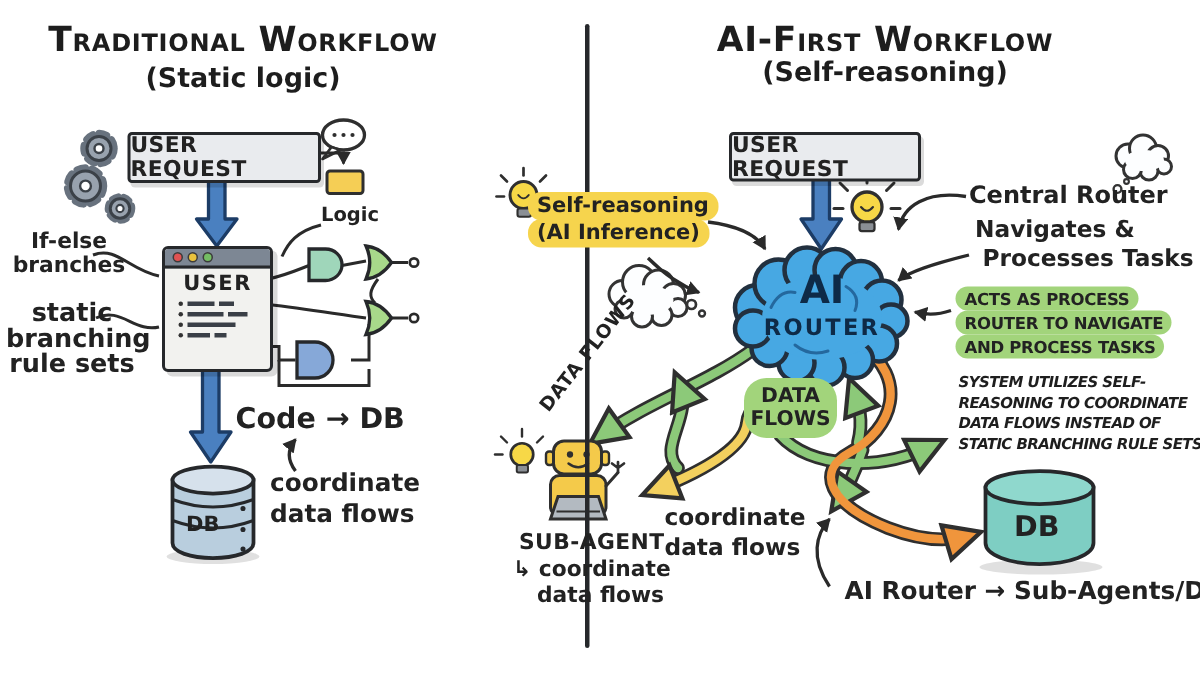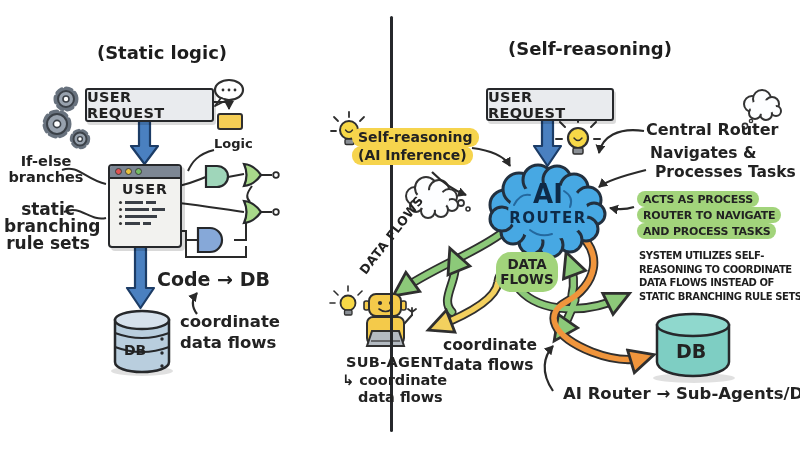--- a/index.html
+++ b/index.html
@@ -21,21 +21,21 @@
           display:flex;align-items:center;gap:3px;padding-left:5px;}
   .code-titlebar i{width:5px;height:5px;border-radius:50%;display:block;border:1px solid #3c3c3c;}
   .code-title{font-weight:bold;font-size:14px;text-align:center;letter-spacing:1px;margin-top:2px;}
   .codeline{display:flex;gap:3px;align-items:center;margin:4px 0 0 9px;}
   .codeline i{width:3px;height:3px;background:#333;border-radius:50%;}
   .codeline b{height:2.5px;background:#3a3f46;display:block;}
   .hl-yellow span{display:table;background:#f6d44d;border-radius:9px;padding:1px 6px;
           font-weight:bold;font-size:14px;line-height:17px;}
   .hl-green span{display:table;background:#a2d47b;border-radius:8px;padding:1.5px 6px;
           font-weight:800;font-size:11px;letter-spacing:-.2px;line-height:13px;}
-  .note{font-weight:700;font-size:10px;line-height:13.5px;letter-spacing:-.4px;color:#1e1e1e;}
+  .note{font-weight:700;font-size:10px;line-height:13.5px;letter-spacing:-.4px;color:#1e1e1e;font-style:italic;}
   .df-box{position:absolute;z-index:2;left:496px;top:252px;width:62px;background:#a2d47b;
           border-radius:15px;padding:5px 0;text-align:center;font-weight:800;
           font-size:13.5px;line-height:15px;}
   .divider{position:absolute;z-index:2;left:390px;top:16px;width:3px;height:416px;
           background:#26282b;border-radius:2px;}
 </style>
 </head>
 <body>
 
 <div id="canvas">
@@ -264,20 +264,21 @@
 
   <g>
     <ellipse cx="694" cy="378" rx="41" ry="5" fill="rgba(0,0,0,.12)"></ellipse>
     <path d="M657,325 V362 C657,370 673,376 693,376 C713,376 729,370 729,362 V325 Z" fill="#7ecec3" stroke="#26282b" stroke-width="2.5"></path>
     <ellipse cx="693" cy="325" rx="36" ry="11" fill="#8fd8cd" stroke="#26282b" stroke-width="2.5"></ellipse>
   </g>
 </svg>
 
 <div class="divider"></div>
 
+<div class="txt panel-title sc" style="left:0;top:14px;width:324px;">Traditional Workflow</div>
 <div class="txt panel-sub" style="left:0;top:42px;width:324px;">(Static logic)</div>
 
 <div class="ur-box" style="left:85px;top:88px;width:125px;height:30px;">
   <span>USER REQUEST</span>
 </div>
 
 <div class="txt hand" style="left:8px;top:153px;width:76px;text-align:center;font-size:14.5px;line-height:16px;">
   <div>If-else</div>
   <div>branches</div>
 </div>
@@ -316,20 +317,21 @@
 </div>
 
 <div class="txt hand" style="left:214px;top:136px;font-size:13px;">Logic</div>
 <div class="txt hand" style="left:157px;top:268px;font-size:19px;">Code → DB</div>
 <div class="txt hand" style="left:180px;top:311px;font-size:16.5px;line-height:21px;">
   <div>coordinate</div>
   <div>data flows</div>
 </div>
 <div class="txt hand" style="left:124px;top:342px;font-size:14px;">DB</div>
 
+<div class="txt panel-title sc" style="left:410px;top:14px;width:360px;">AI-First Workflow</div>
 <div class="txt panel-sub" style="left:410px;top:38px;width:360px;">(Self-reasoning)</div>
 
 <div class="ur-box" style="left:486px;top:88px;width:124px;height:29px;">
   <span>USER REQUEST</span>
 </div>
 
 <div class="txt hl-yellow" style="left:352px;top:128px;">
   <span>Self-reasoning</span>
   <span style="margin-top:-1px">(AI Inference)</span>
 </div>

